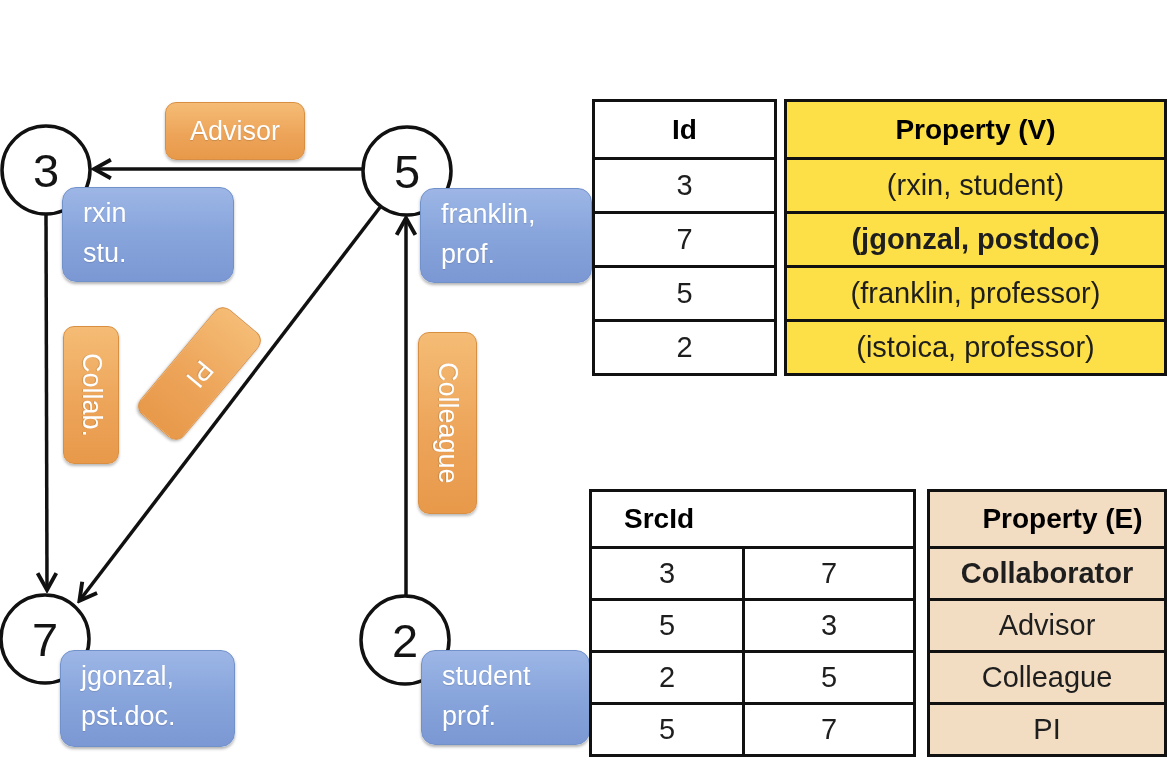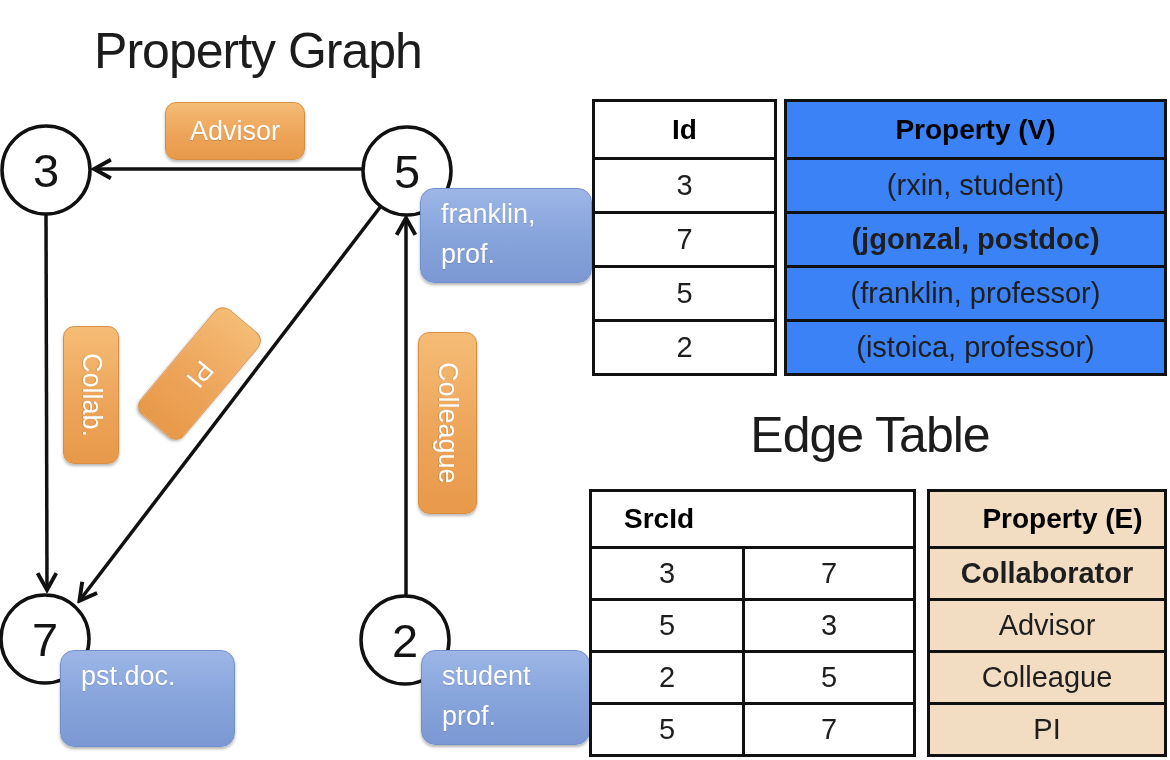--- a/index.html
+++ b/index.html
@@ -52,22 +52,20 @@
     height:100%;box-sizing:border-box;font-size:29px;color:#1e1e1e;
   }
   .tcell + .tcell{border-left:3px solid #111;}
   .th{font-weight:bold;font-size:28px;color:#000;}
 </style>
 </head>
 <body>
 
 <div id="canvas">
 
-  <div class="title" style="left:58px;top:22px;width:400px;">Property Graph</div>
-  <div class="title" style="left:660px;top:406px;width:420px;">Edge Table</div>
 
   <svg class="graph-layer" width="1170" height="760" viewBox="0 0 1170 760">
     <defs>
       <marker id="arrow" viewBox="0 0 12 12" refX="10" refY="6" markerWidth="6.4" markerHeight="6.4" orient="auto-start-reverse">
         <path d="M1.5,1 L10.5,6 L1.5,11" fill="none" stroke="#111" stroke-width="2.1"></path>
       </marker>
     </defs>
 
     <line x1="365" y1="169" x2="95" y2="169" stroke="#111" stroke-width="3.5" marker-end="url(#arrow)"></line>
     <line x1="46" y1="213" x2="47" y2="589" stroke="#111" stroke-width="3.5" marker-end="url(#arrow)"></line>
@@ -91,25 +89,30 @@
   <div class="obox vertical" style="left:63px;top:326px;width:54px;height:136px;">
     <span>Collab.</span>
   </div>
   <div class="obox vertical" style="left:171px;top:305px;width:55px;height:135px;transform:rotate(40deg);">
     <span>PI</span>
   </div>
   <div class="obox vertical" style="left:418px;top:332px;width:57px;height:180px;">
     <span>Colleague</span>
   </div>
 
+  <div class="bbox" style="left:62px;top:187px;width:140px;height:88px;">
+    <div>rxin</div>
+    <div>stu.</div>
+  </div>
   <div class="bbox" style="left:420px;top:188px;width:140px;height:88px;">
     <div>franklin,</div>
     <div>prof.</div>
   </div>
   <div class="bbox" style="left:60px;top:650px;width:143px;height:90px;">
+    <div>jgonzal,</div>
     <div>pst.doc.</div>
   </div>
   <div class="bbox" style="left:421px;top:650px;width:137px;height:88px;">
     <div>student</div>
     <div>prof.</div>
   </div>
 
   <div class="subtable" style="left:592px;top:99px;width:185px;height:277px;">
     <div class="trow" style="height:55px;">
       <div class="tcell th" style="width:100%;">Id</div>
@@ -121,21 +124,21 @@
       <div class="tcell" style="width:100%;">7</div>
     </div>
     <div class="trow" style="flex:1;">
       <div class="tcell" style="width:100%;">5</div>
     </div>
     <div class="trow" style="flex:1;">
       <div class="tcell" style="width:100%;">2</div>
     </div>
   </div>
 
-  <div class="subtable" style="left:784px;top:99px;width:383px;height:277px;background:#3b82f6;">
+  <div class="subtable" style="left:784px;top:99px;width:383px;height:277px;background:#fde047;">
     <div class="trow" style="height:55px;">
       <div class="tcell th" style="width:100%;">Property (V)</div>
     </div>
     <div class="trow" style="flex:1;">
       <div class="tcell" style="width:100%;">(rxin, student)</div>
     </div>
     <div class="trow" style="flex:1;">
       <div class="tcell" style="width:100%;font-weight:bold;">(jgonzal, postdoc)</div>
     </div>
     <div class="trow" style="flex:1;">

